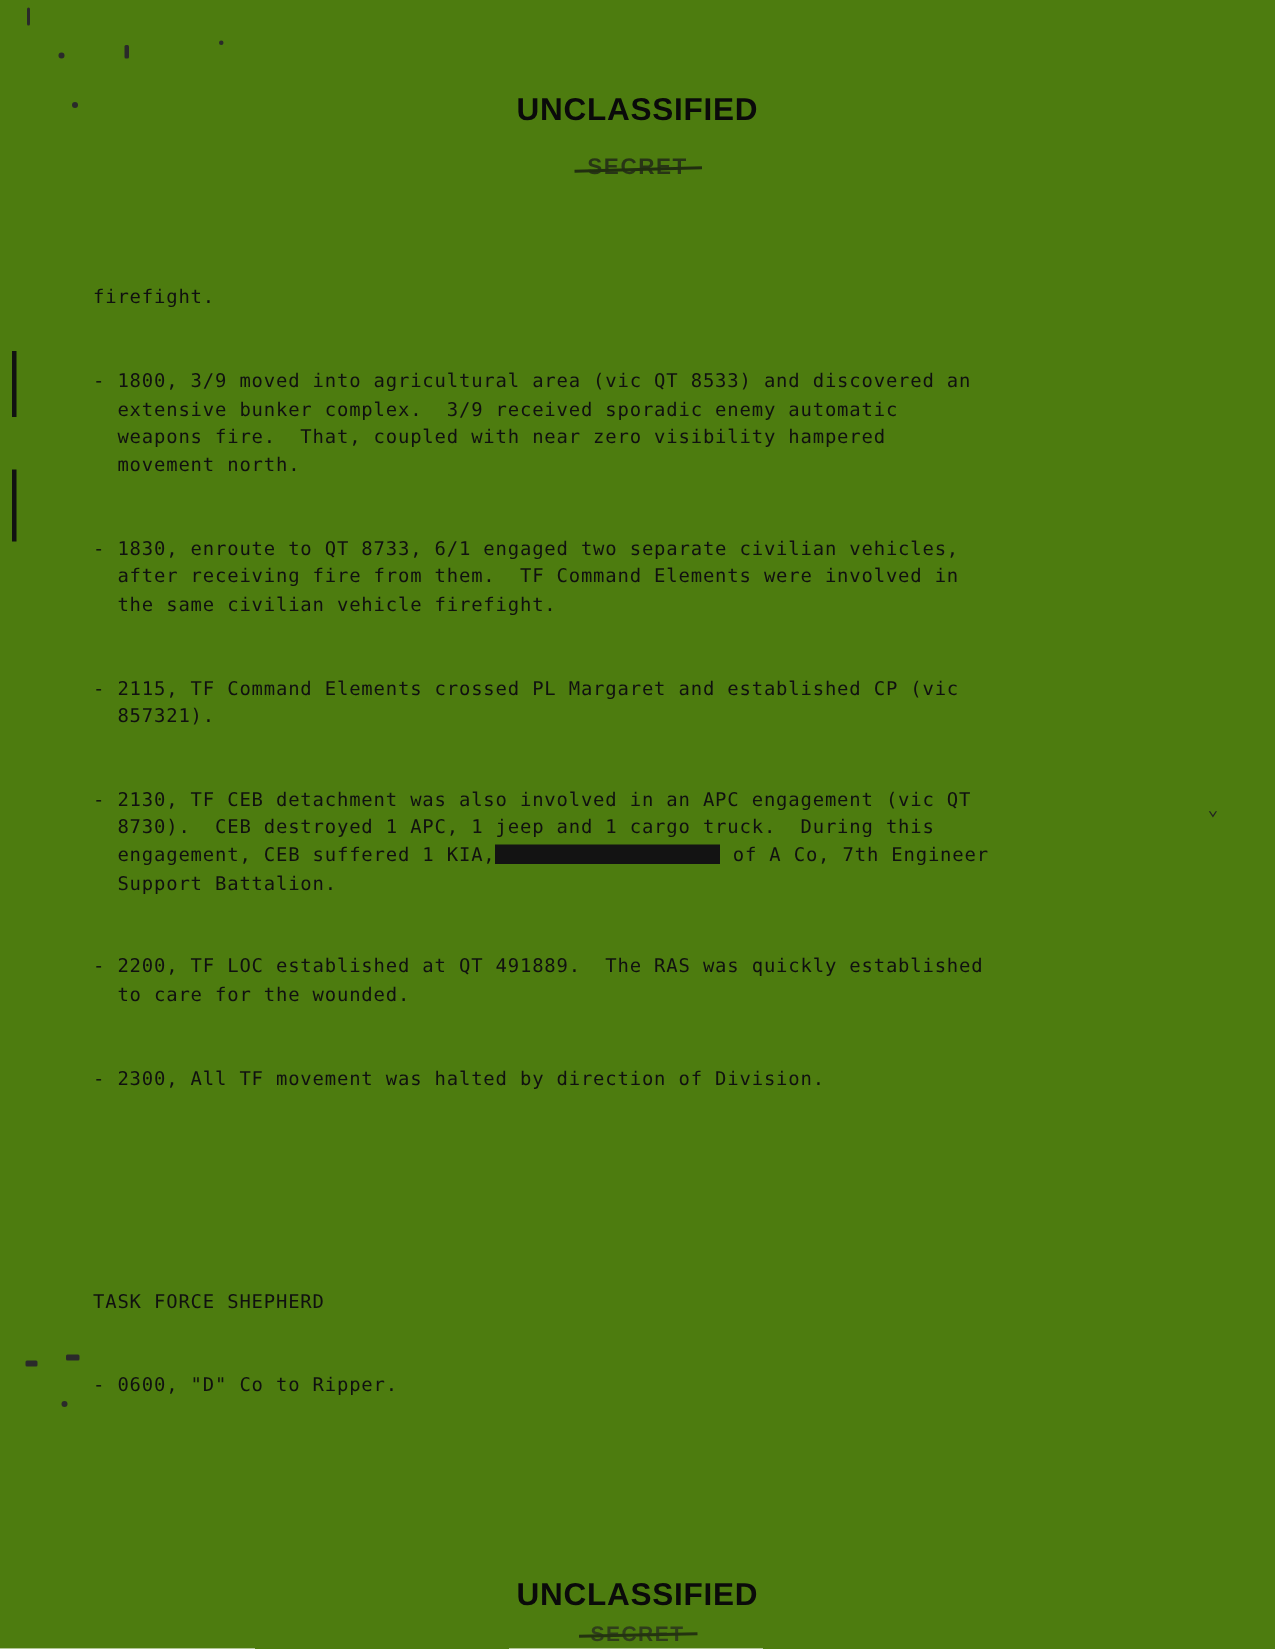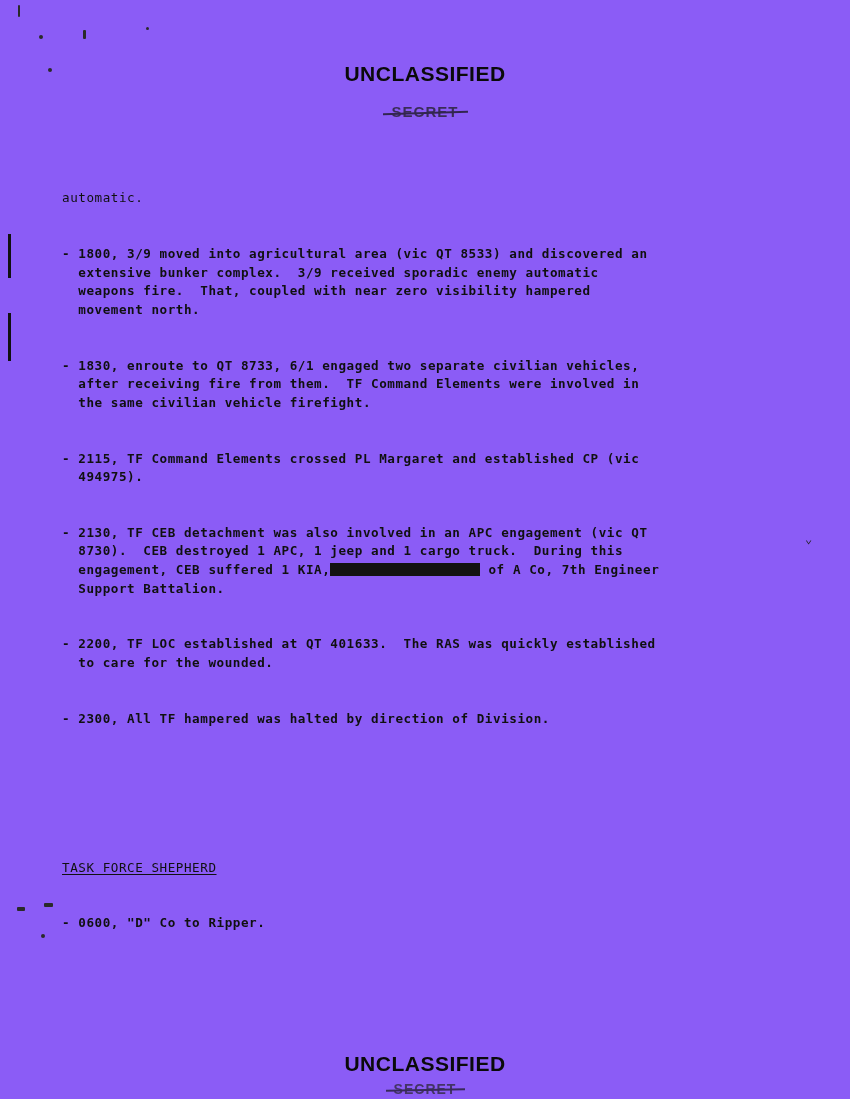--- a/index.html
+++ b/index.html
@@ -13,21 +13,21 @@
     position: relative;
     font-family: "DejaVu Sans Mono", monospace;
     color: #0a0a0a;
     overflow: hidden;
   }
   .page {
     position: absolute;
     top: 0; left: 0;
     width: 850px;
     height: 1099px;
-    background: #8b5cf6;
+    background: #4d7c0f;
   }
 
   
   .speck {
     position: absolute;
     background: #2a2a2a;
     border-radius: 50%;
   }
   .edge-mark {
     position: absolute;
@@ -121,27 +121,26 @@
     font-size: 12.6px;
     line-height: 18.6px;
     letter-spacing: 0.55px;
     color: #101010;
     white-space: pre-wrap;
   }
   .spacer { height: 18.6px; }
 
   .sect-title {
     display: inline-block;
-    text-decoration: underline;
     text-underline-offset: 2px;
   }
   .sect-wrap { margin-left: 0; }
 
   .line { display: block; white-space: pre; }
-  .hang { display: block; white-space: pre; font-weight: bold; }
+  .hang { display: block; white-space: pre; }
 
   .redaction {
     display: inline-block;
     background: #131313;
     height: 13px;
     vertical-align: -2px;
     width: 150px;
   }
 
   .tick {
@@ -164,37 +163,37 @@
   <div class="speck" style="left:17px;top:907px;width:8px;height:4px;border-radius:1px;"></div>
   <div class="speck" style="left:44px;top:903px;width:9px;height:4px;border-radius:1px;"></div>
   <div class="speck" style="left:41px;top:934px;width:4px;height:4px;"></div>
   <div class="edge-mark" style="left:8px;top:234px;width:3px;height:44px;"></div>
   <div class="edge-mark" style="left:8px;top:313px;width:3px;height:48px;"></div>
 
   <div class="header-class">UNCLASSIFIED</div>
   <div class="header-secret"><span>SECRET</span></div>
 
   <div class="body-text">
-    <div class="line">automatic.</div>
+    <div class="line">firefight.</div>
     <div class="hang">- 1800, 3/9 moved into agricultural area (vic QT 8533) and discovered an
   extensive bunker complex.  3/9 received sporadic enemy automatic
   weapons fire.  That, coupled with near zero visibility hampered
   movement north.</div>
     <div class="hang">- 1830, enroute to QT 8733, 6/1 engaged two separate civilian vehicles,
   after receiving fire from them.  TF Command Elements were involved in
   the same civilian vehicle firefight.</div>
     <div class="hang">- 2115, TF Command Elements crossed PL Margaret and established CP (vic
-  494975).</div>
+  857321).</div>
     <div class="hang"><span>- 2130, TF CEB detachment was also involved in an APC engagement (vic QT
   8730).  CEB destroyed 1 APC, 1 jeep and 1 cargo truck.  During this
   engagement, CEB suffered 1 KIA,</span><span class="redaction"></span><span> of A Co, 7th Engineer
   Support Battalion.</span></div>
-    <div class="hang">- 2200, TF LOC established at QT 401633.  The RAS was quickly established
+    <div class="hang">- 2200, TF LOC established at QT 491889.  The RAS was quickly established
   to care for the wounded.</div>
-    <div class="hang">- 2300, All TF hampered was halted by direction of Division.</div>
+    <div class="hang">- 2300, All TF movement was halted by direction of Division.</div>
 
     <div class="spacer"></div>
 
     <div class="sect-wrap"><span class="sect-title">TASK FORCE SHEPHERD</span></div>
     <div class="hang">- 0600, "D" Co to Ripper.</div>
     
     
     
     
     

